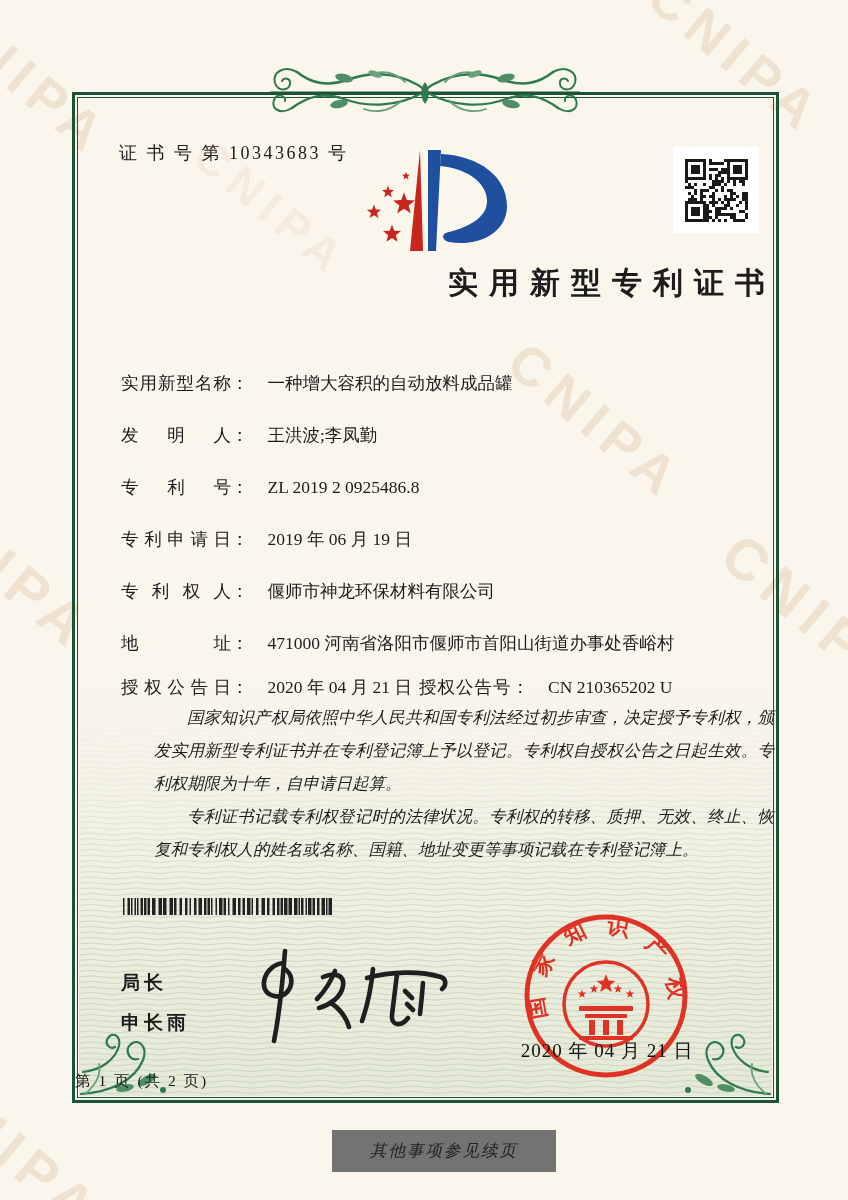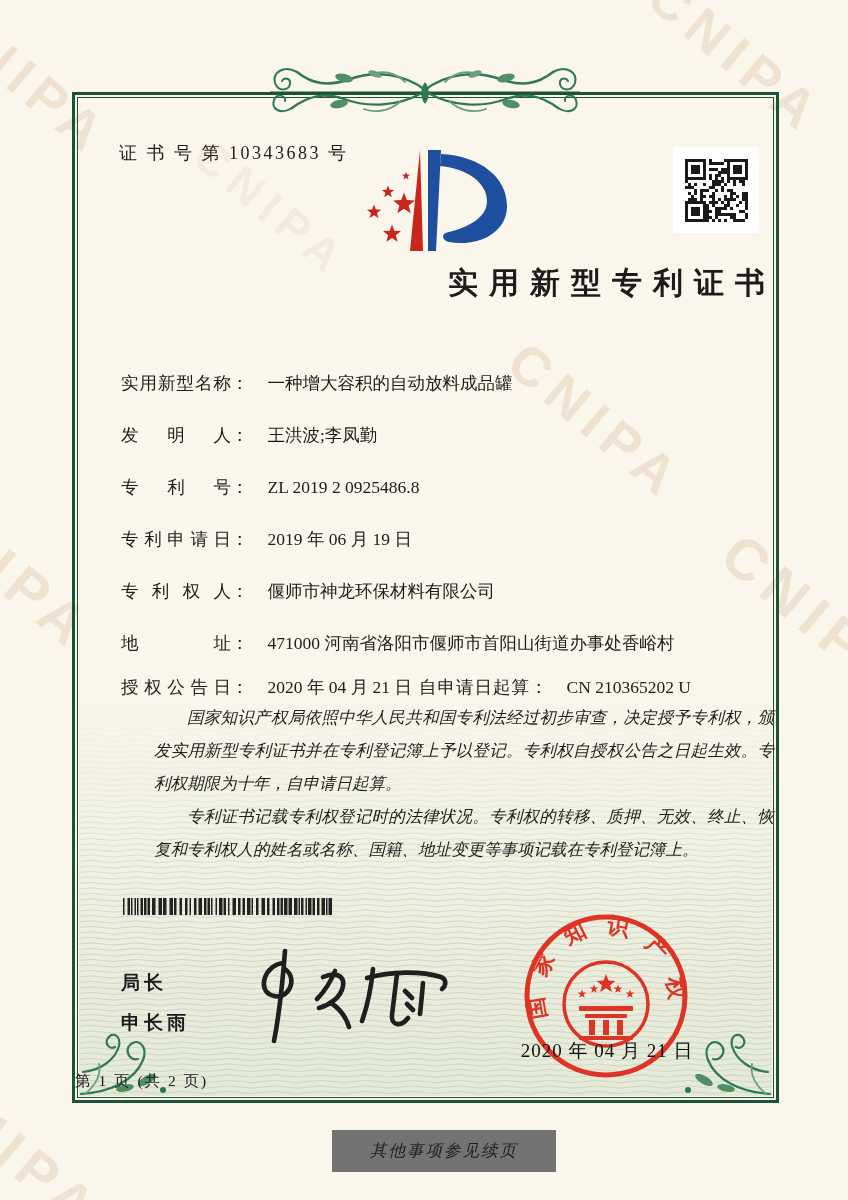--- a/index.html
+++ b/index.html
@@ -469,21 +469,21 @@
       </div>
       <div class="field-row" style="top:222px">
         <span class="field-label">专利权人</span><span>：</span><span class="field-value">偃师市神龙环保材料有限公司</span>
       </div>
       <div class="field-row" style="top:274px">
         <span class="field-label">地址</span><span>：</span><span class="field-value">471000 河南省洛阳市偃师市首阳山街道办事处香峪村</span>
       </div>
       <div class="field-row" style="top:318px">
         <span class="field-label">授权公告日</span><span>：</span><span class="field-value">2020 年 04 月 21 日</span>
         <span class="grant-pair2">
-          <span class="field-label">自申请日起算</span><span>：</span><span class="field-value">CN 210365202 U</span>
+          <span class="field-label">授权公告号</span><span>：</span><span class="field-value">CN 210365202 U</span>
         </span>
       </div>
     </div>
 
     <div class="body-text">
       <p>国家知识产权局依照中华人民共和国专利法经过初步审查，决定授予专利权，颁发实用新型专利证书并在专利登记簿上予以登记。专利权自授权公告之日起生效。专利权期限为十年，自申请日起算。</p>
       <p>专利证书记载专利权登记时的法律状况。专利权的转移、质押、无效、终止、恢复和专利权人的姓名或名称、国籍、地址变更等事项记载在专利登记簿上。</p>
     </div>
 
     <svg class="barcode" id="barcode" width="218" height="17">

